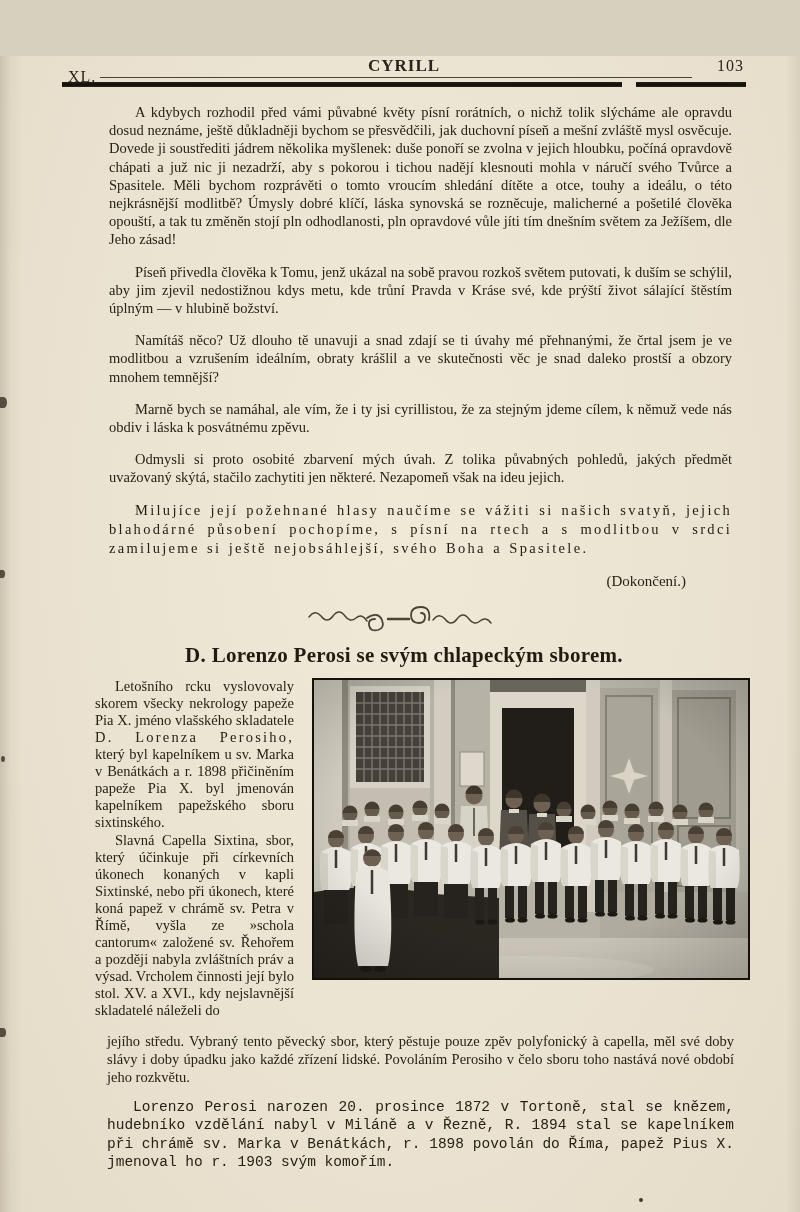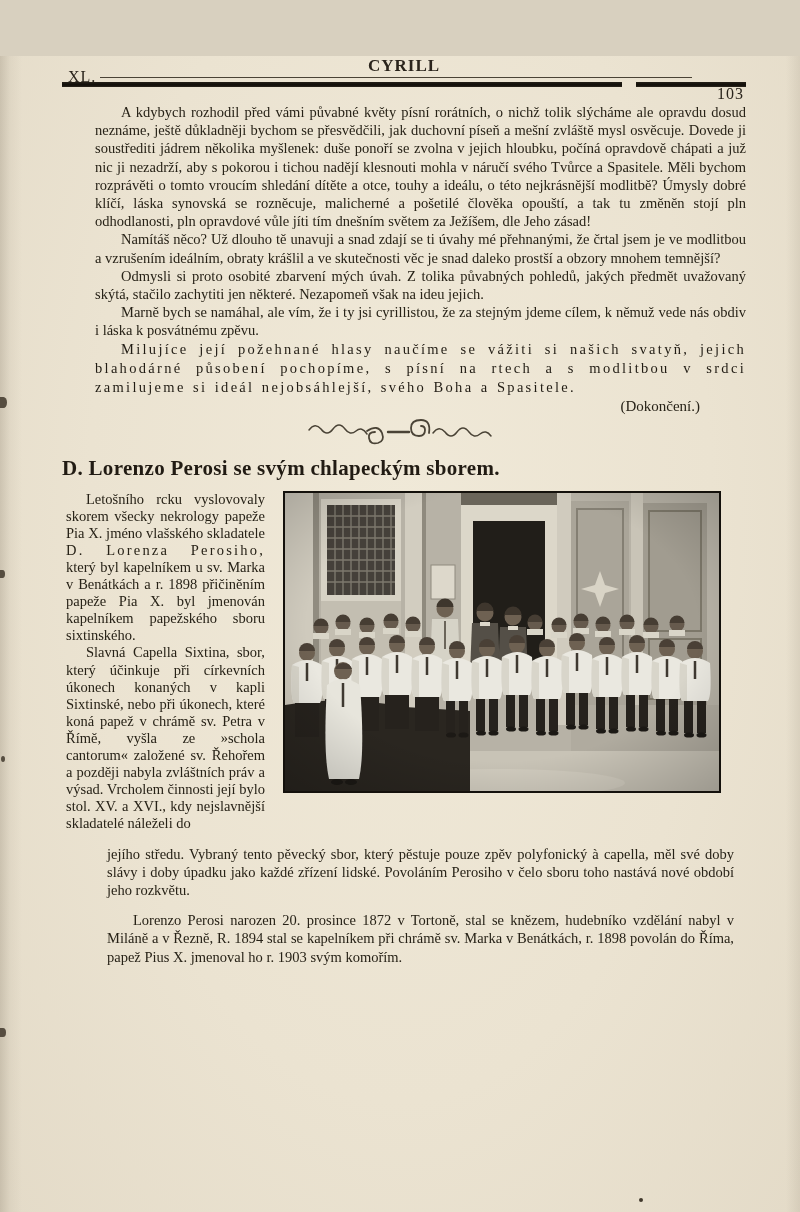--- a/index.html
+++ b/index.html
@@ -13,45 +13,45 @@
     background:
       linear-gradient(90deg, rgba(92,80,62,.20) 0px, rgba(92,80,62,.06) 10px, rgba(92,80,62,0) 22px),
       linear-gradient(270deg, rgba(92,80,62,.10) 0px, rgba(92,80,62,0) 14px),
       radial-gradient(ellipse at 50% 38%, #f0e9d8 0%, #ebe3d1 55%, #e3dac7 100%);
     color:#2a241c;
   }
   
   .hdr{position:relative;margin:56px 54px 0 62px;height:33px;}
   .hdr .vol{position:absolute;left:6px;top:1px;font-size:16px;letter-spacing:1px;margin-top:11px;}
   .hdr .jtitle{position:absolute;left:0;right:0;top:0;text-align:center;font-size:17px;font-weight:bold;letter-spacing:1px;}
-  .hdr .pnum{position:absolute;right:2px;top:1px;font-size:16px;letter-spacing:1px;margin-top:28px;}
+  .hdr .pnum{position:absolute;right:2px;top:1px;font-size:16px;letter-spacing:1px;}
   .rule-thin{position:absolute;left:38px;width:592px;top:21px;height:1px;background:#4a4336;}
   .rule-thick{position:absolute;left:0;right:0;top:26px;height:5px;display:flex;}
   .rule-thick .seg1{width:560px;background:linear-gradient(180deg,#241f17,#100d08 60%,#2b261d);}
   .rule-thick .gap{width:14px;}
   .rule-thick .seg2{flex:1;background:linear-gradient(180deg,#241f17,#100d08 60%,#2b261d);}
   
   .bodytext{margin:14px 54px 0 95px;font-size:14.5px;line-height:18.2px;text-align:justify;color:#272217;}
-  .bodytext p{margin:0;text-indent:26px;}
+  .bodytext p{margin:14px;text-indent:26px;}
   p.spaced{letter-spacing:2.3px;word-spacing:1.5px;line-height:19px;color:#211c14;}
   p.closing{text-indent:0;text-align:right;padding-right:46px;font-size:15px;line-height:19px;}
   
   .ornament{text-align:center;height:32px;margin:2px 0 4px;}
   
-  h2.art-title{margin:6px 54px 10px 62px;text-align:left;font-size:21px;font-weight:bold;letter-spacing:.3px;color:#211b13;}
-  .cols{display:flex;gap:18px;align-items:flex-start;margin:0 54px 0 66px;}
+  h2.art-title{margin:6px 54px 10px 62px;text-align:center;font-size:21px;font-weight:bold;letter-spacing:.3px;color:#211b13;}
+  .cols{display:flex;gap:18px;align-items:flex-start;margin:0 54px 0 95px;}
   .col-text{flex:none;width:199px;font-size:14.5px;line-height:17.1px;text-align:justify;color:#272217;}
   .col-text p{margin:0;text-indent:20px;}
   .spaced-name{letter-spacing:2.2px;}
   figure.photo{flex:none;margin:0;width:434px;border:2px solid #14110c;background:#b7b2a6;box-shadow:0 0 0 1px rgba(240,235,220,.5) inset;}
   figure.photo svg{display:block;}
   .after-cols{margin:8px 54px 0 95px;font-size:14.5px;line-height:18.2px;text-align:justify;color:#272217;}
   .after-cols p{margin:12px;}
   .after-cols .cont{text-indent:0;}
-  .after-cols .fin{text-indent:26px;}
+  .after-cols .fin{text-indent:26px;font-family:Liberation Mono, monospace;}
   
   .speck{position:absolute;background:#564d40;border-radius:50%;filter:blur(.4px);}
   .sp1{left:0;top:341px;width:7px;height:11px;border-radius:0 60% 60% 0;}
   .sp2{left:0;top:514px;width:5px;height:8px;border-radius:0 60% 60% 0;}
   .sp3{left:1px;top:700px;width:4px;height:6px;}
   .sp4{left:0;top:972px;width:6px;height:9px;border-radius:0 60% 60% 0;}
   .dot-mark{position:absolute;left:639px;top:1142px;width:4px;height:4px;background:#40382c;border-radius:50%;}
 </style>
 </head>
 <body>
@@ -65,24 +65,25 @@
     <div class="rule-thin"></div>
     <div class="rule-thick">
       <span class="seg1"></span>
         <span class="gap"></span>
         <span class="seg2"></span>
     </div>
   </header>
 
   <section class="bodytext">
     <p>A kdybych rozhodil před vámi půvabné květy písní rorátních, o nichž tolik slýcháme ale opravdu dosud neznáme, ještě důkladněji bychom se přesvědčili, jak duchovní píseň a mešní zvláště mysl osvěcuje. Dovede ji soustřediti jádrem několika myšlenek: duše ponoří se zvolna v jejich hloubku, počíná opravdově chápati a juž nic ji nezadrží, aby s pokorou i tichou nadějí klesnouti mohla v náručí svého Tvůrce a Spasitele. Měli bychom rozprávěti o tomto vroucím shledání dítěte a otce, touhy a ideálu, o této nejkrásnější modlitbě? Úmysly dobré klíčí, láska synovská se rozněcuje, malicherné a pošetilé člověka opouští, a tak tu změněn stojí pln odhodlanosti, pln opravdové vůle jíti tím dnešním světem za Ježíšem, dle Jeho zásad!</p>
+    <p>Píseň přivedla člověka k Tomu, jenž ukázal na sobě pravou rozkoš světem putovati, k duším se schýlil, aby jim zjevil nedostižnou kdys metu, kde trůní Pravda v Kráse své, kde prýští život sálající štěstím úplným — v hlubině božství.</p>
     <p>Namítáš něco? Už dlouho tě unavuji a snad zdají se ti úvahy mé přehnanými, že črtal jsem je ve modlitbou a vzrušením ideálním, obraty krášlil a ve skutečnosti věc je snad daleko prostší a obzory mnohem temnější?</p>
+    <p>Marně bych se namáhal, ale vím, že i ty jsi cyrillistou, že za stejným jdeme cílem, k němuž vede nás obdiv i láska k posvátnému zpěvu.</p>
     <p>Odmysli si proto osobité zbarvení mých úvah. Z tolika půvabných pohledů, jakých předmět uvažovaný skýtá, stačilo zachytiti jen některé. Nezapomeň však na ideu jejich.</p>
-    <p>Marně bych se namáhal, ale vím, že i ty jsi cyrillistou, že za stejným jdeme cílem, k němuž vede nás obdiv i láska k posvátnému zpěvu.</p>
-    <p class="spaced">Milujíce její požehnané hlasy naučíme se vážiti si našich svatyň, jejich blahodárné působení pochopíme, s písní na rtech a s modlitbou v srdci zamilujeme si ideál nejobsáhlejší, svého Boha a Spasitele.</p>
+    <p class="spaced">Milujíce její požehnané hlasy naučíme se vážiti si našich svatyň, jejich blahodárné působení pochopíme, s písní na rtech a s modlitbou v srdci zamilujeme si ještě nejobsáhlejší, svého Boha a Spasitele.</p>
     <p class="closing">(Dokončení.)</p>
   </section>
 
   <div class="ornament">
     <svg width="190" height="30" viewBox="0 0 190 30">
       <g fill="none" stroke="#4a4336" stroke-width="1.5" stroke-linecap="round">
         <path d="M4,12 q6,-8 12,-1 q6,8 12,0 q6,-8 12,0 q5,7 11,2 q6,-5 11,3"></path>
         <path d="M62,13 q11,-7 15,2 q3,8 -4,10 q-8,2 -9,-5 q-1,-6 6,-6" stroke-width="1.8"></path>
         <path d="M83,14 L104,14" stroke-width="2.4"></path>
         <path d="M124,15 q2,-13 -8,-13 q-10,0 -10,8 q0,8 8,8 q6,0 6,-6 q0,-4 -4,-4" stroke-width="1.8"></path>

